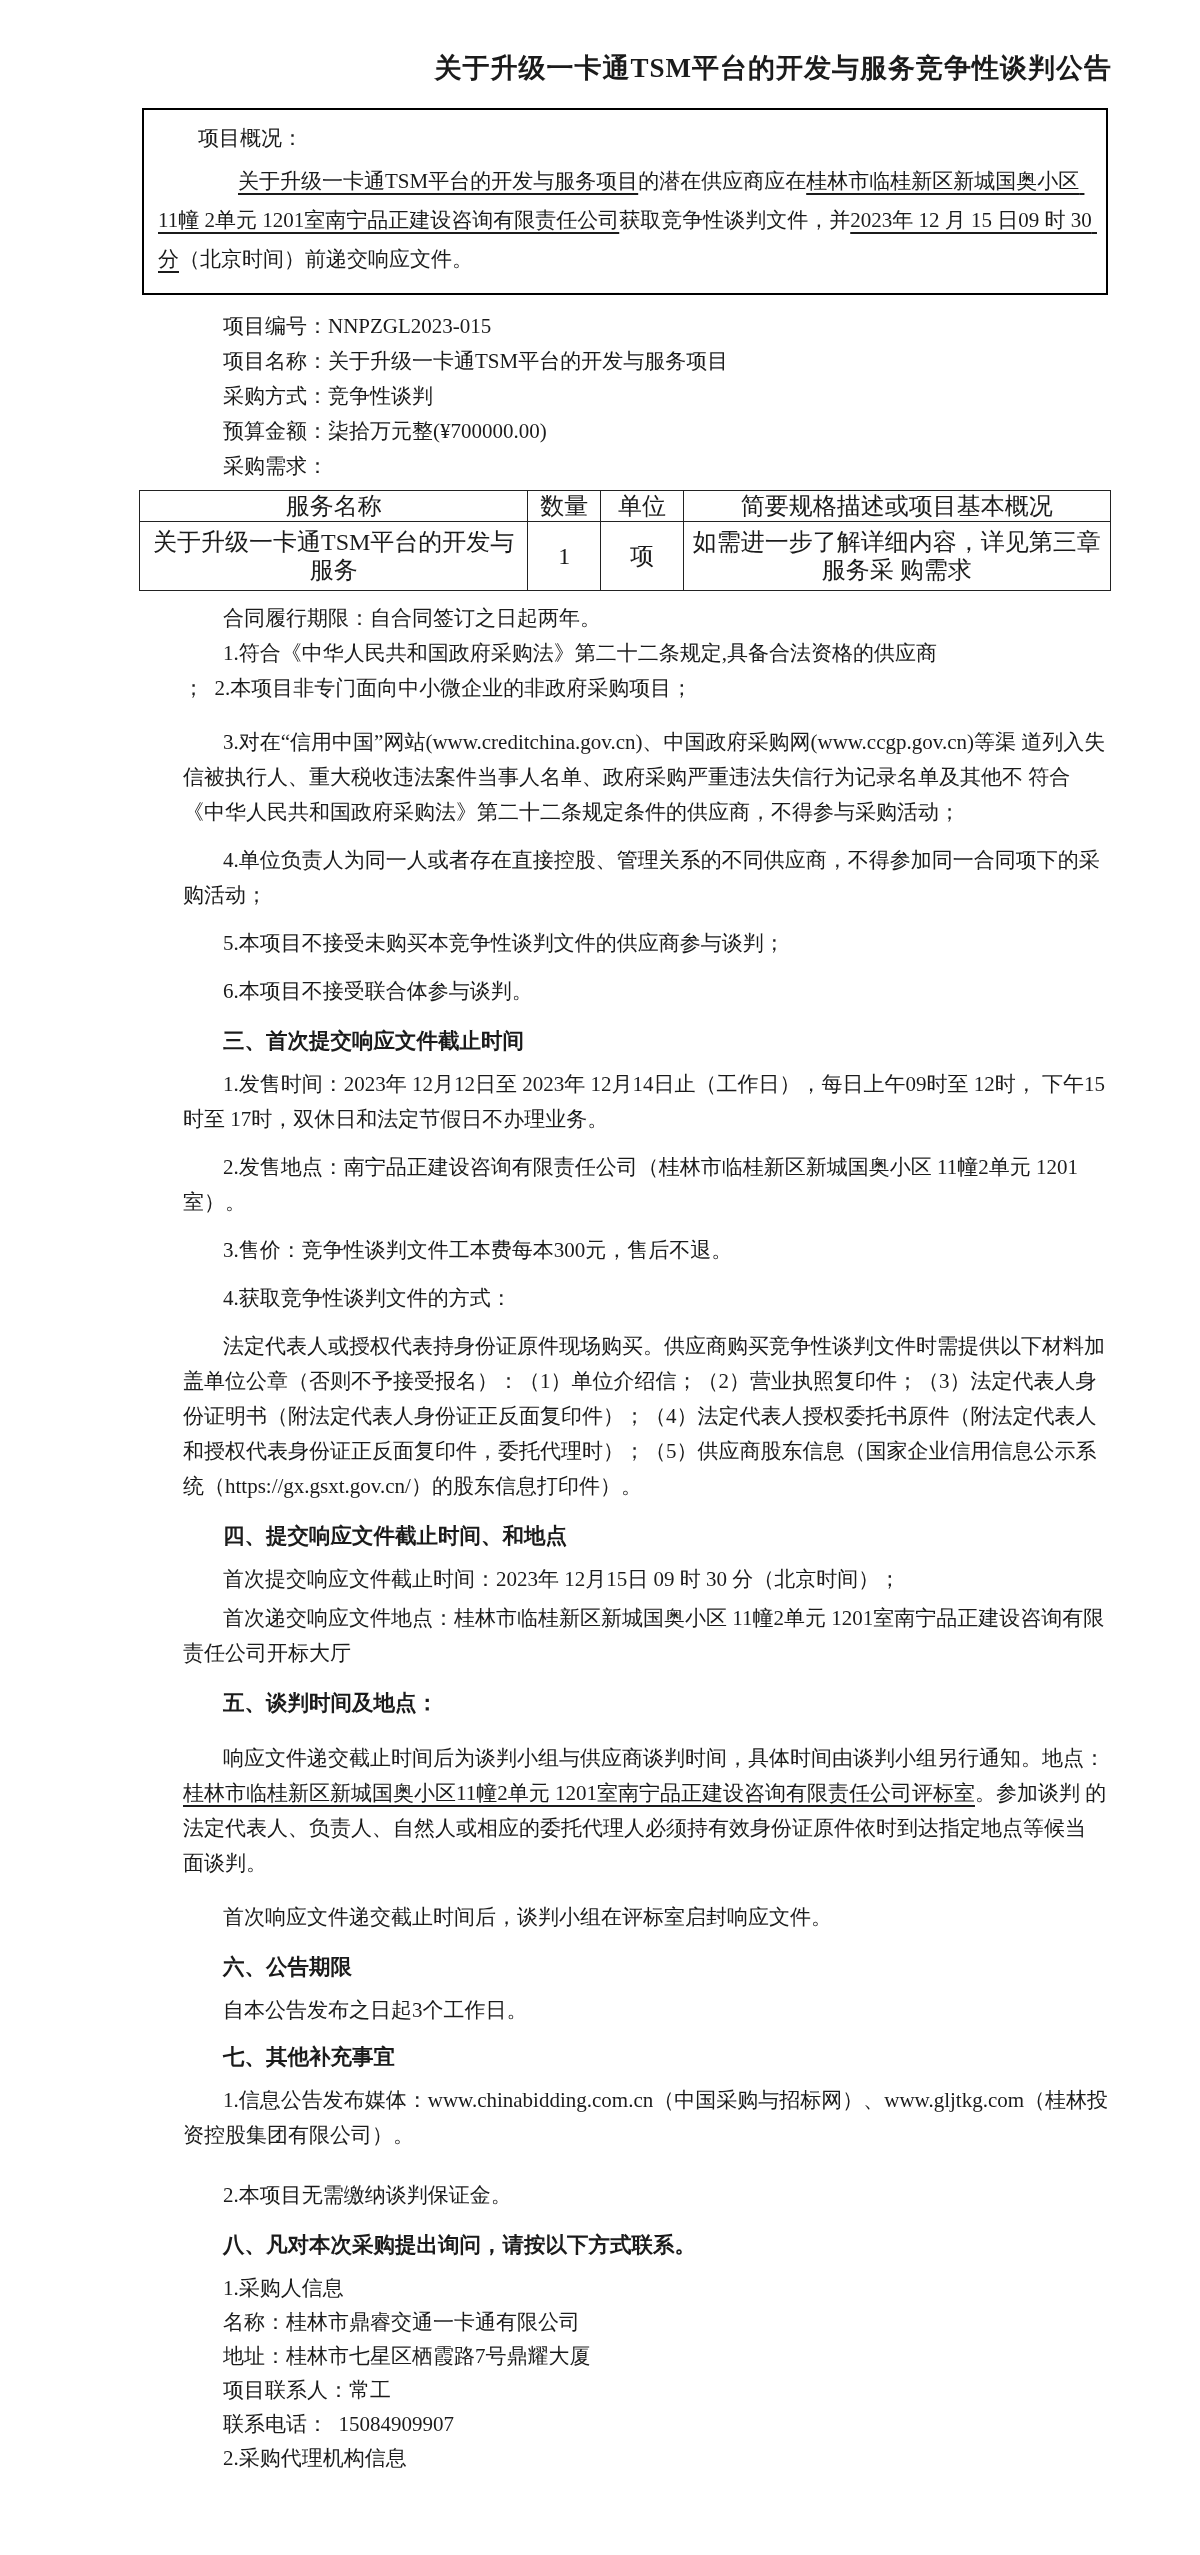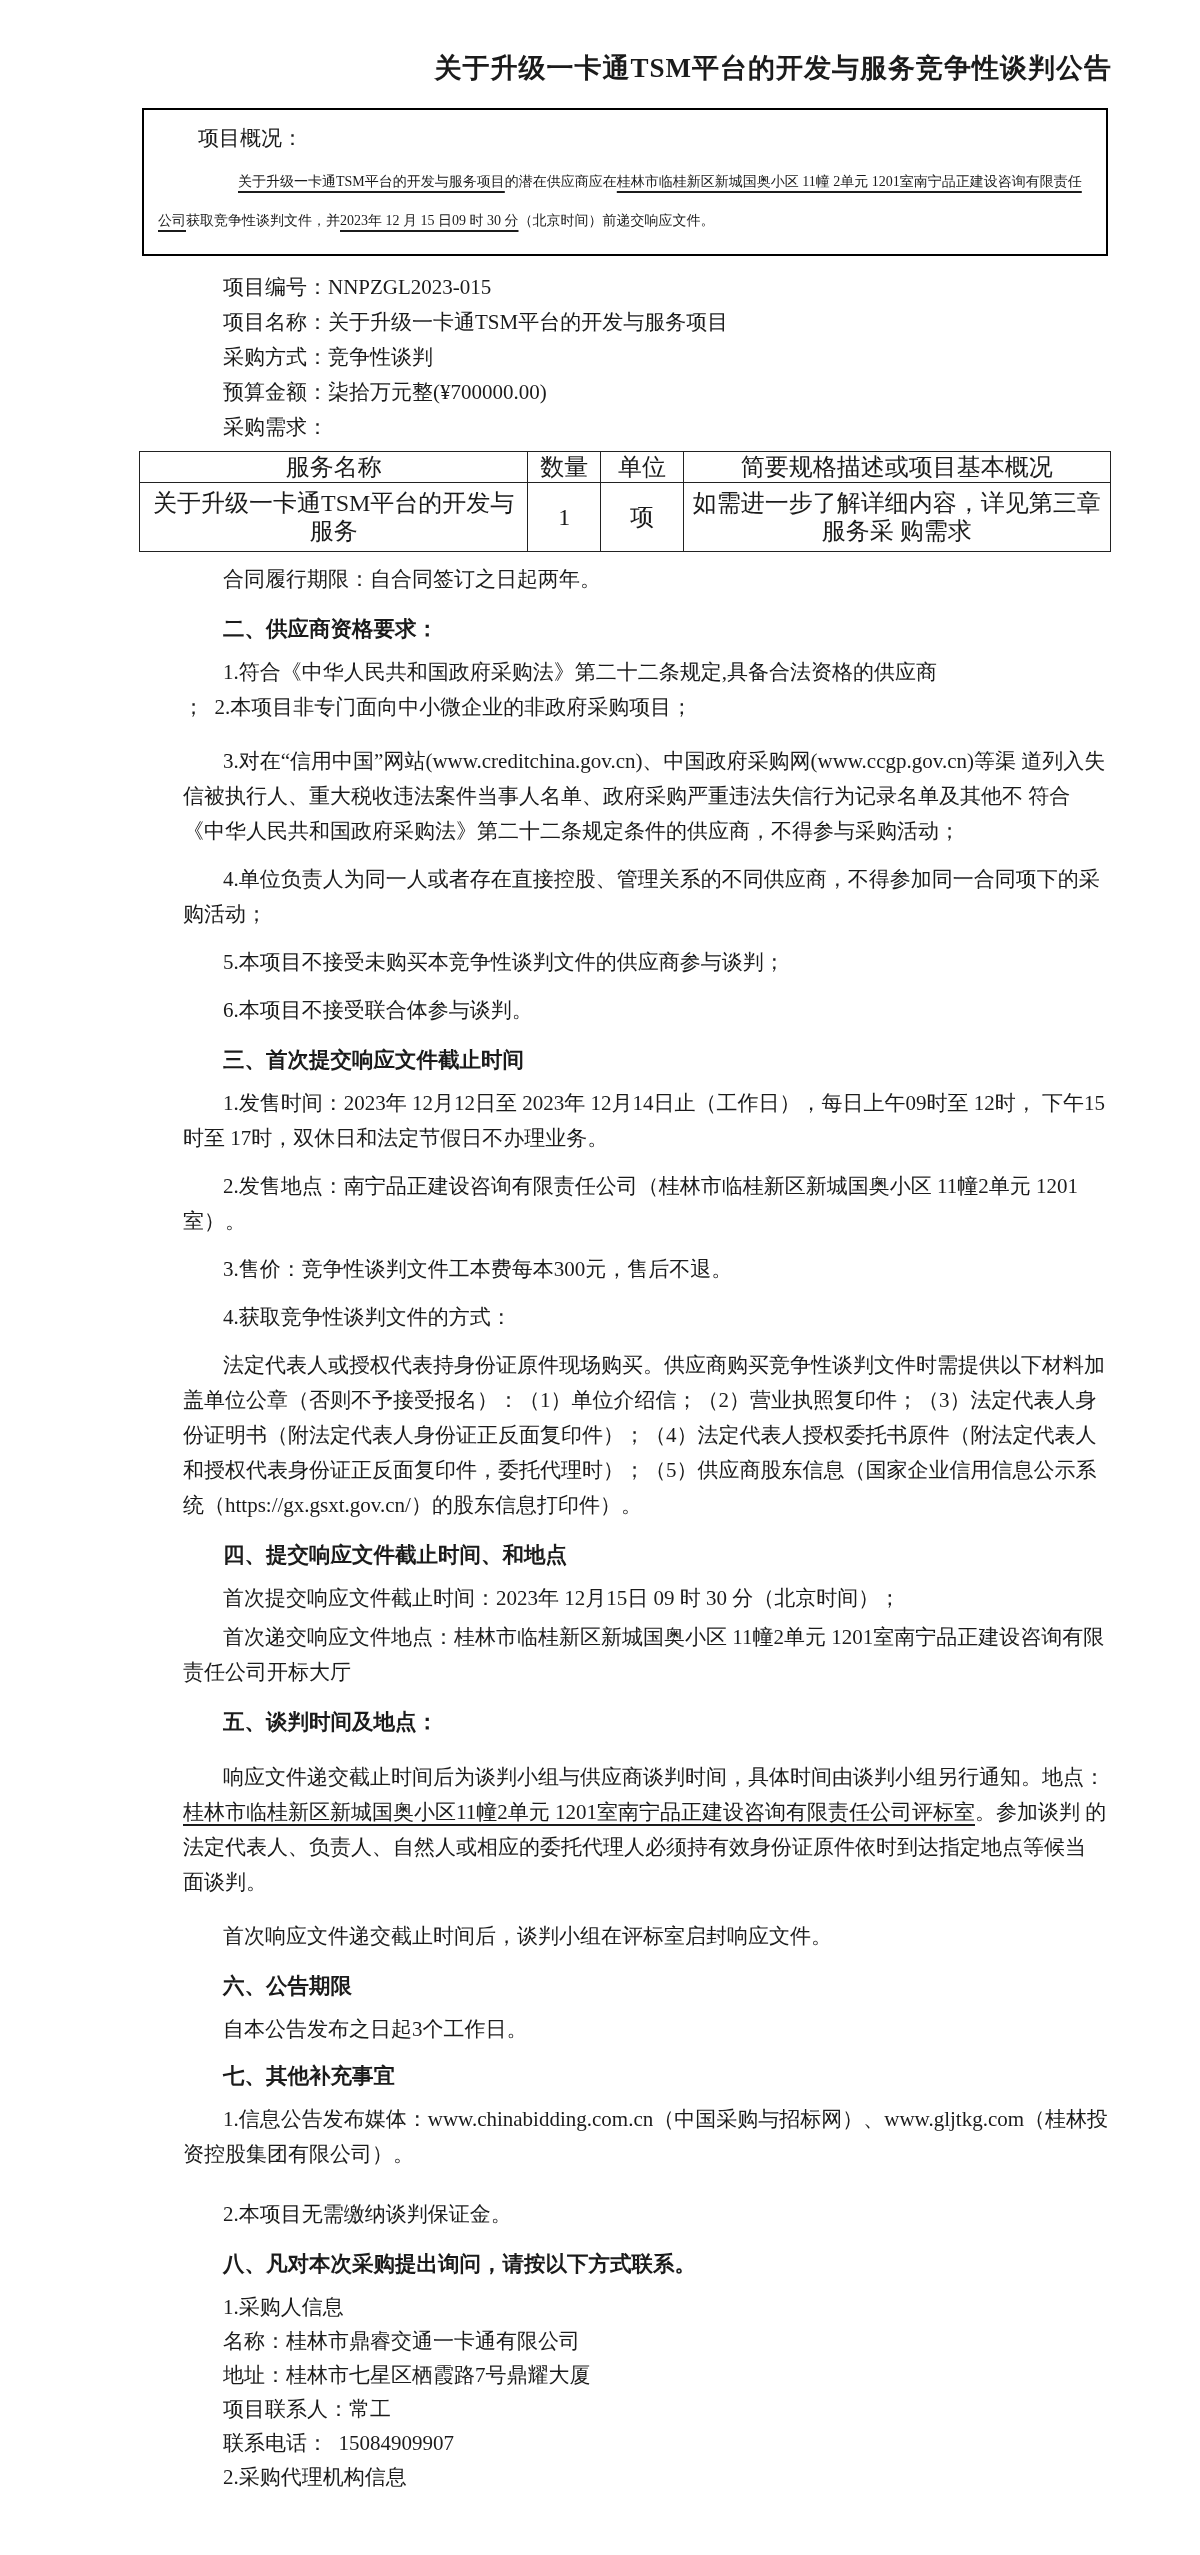--- a/index.html
+++ b/index.html
@@ -1,21 +1,21 @@
 <!DOCTYPE html>
 <html><head>
 <meta charset="utf-8">
 <style>
   html,body{margin:0;padding:0;background:#ffffff;}
   body{width:1200px;min-height:2555px;font-family:"Liberation Serif","DejaVu Serif",serif;color:#1b1b1b;}
   .page{box-sizing:border-box;width:1200px;min-height:2555px;padding:50px 88px 40px 140px;position:relative;}
   .title{font-size:27px;font-weight:bold;text-align:right;margin:0 0 22px 0;line-height:36px;letter-spacing:1px;}
   .box{border:2px solid #000000;padding:8px 14px 14px 14px;margin:0 4px 14px 2px;}
   .box-label{font-size:21px;line-height:40px;text-indent:40px;white-space:pre-wrap;}
-  .box-p{font-size:14px;line-height:39px;text-indent:80px;margin:4px 0 0 0;white-space:pre-wrap;}
+  .box-p{font-size:21px;line-height:39px;text-indent:80px;margin:4px 0 0 0;white-space:pre-wrap;}
   .u{text-decoration:underline;text-underline-offset:5px;text-decoration-thickness:1.5px;}
   .h{font-size:21.5px;font-weight:bold;margin:16px 0 10px 43px;text-indent:40px;line-height:32px;white-space:pre-wrap;}
   .p{font-size:21px;line-height:35px;margin:0 0 13px 43px;text-indent:40px;white-space:pre-wrap;}
   .p0{text-indent:0;}
   .line{font-size:21px;line-height:35px;margin:0 0 0 43px;text-indent:40px;white-space:pre-wrap;}
   .cline{font-size:21px;line-height:34px;margin:0 0 0 43px;text-indent:40px;white-space:pre-wrap;}
   .gap-s{height:6px;} .gap-m{height:12px;}
   table.req{border-collapse:collapse;width:972px;margin:6px 0 10px -1px;font-size:24px;}
   table.req th,table.req td{border:1.5px solid #222;font-weight:normal;text-align:center;vertical-align:middle;white-space:pre-wrap;}
   table.req th{padding:3px 4px;line-height:24px;}
@@ -54,21 +54,20 @@
         <td>关于升级一卡通TSM平台的开发与服务</td>
         <td>1</td>
         <td>项</td>
         <td>如需进一步了解详细内容，详见第三章服务采 购需求</td>
       </tr>
     </tbody>
   </table>
 
   <p class="line">合同履行期限：自合同签订之日起两年。</p>
 
-  <h2 class="h">二、供应商资格要求：</h2>
   <p class="p" style="margin-bottom:0;">1.符合《中华人民共和国政府采购法》第二十二条规定,具备合法资格的供应商</p>
   <p class="p p0">；  2.本项目非专门面向中小微企业的非政府采购项目；</p>
   <div class="gap-s"></div>
   <p class="p">3.对在“信用中国”网站(www.creditchina.gov.cn)、中国政府采购网(www.ccgp.gov.cn)等渠 道列入失信被执行人、重大税收违法案件当事人名单、政府采购严重违法失信行为记录名单及其他不 符合《中华人民共和国政府采购法》第二十二条规定条件的供应商，不得参与采购活动；</p>
   <p class="p">4.单位负责人为同一人或者存在直接控股、管理关系的不同供应商，不得参加同一合同项下的采 购活动；</p>
   <p class="p">5.本项目不接受未购买本竞争性谈判文件的供应商参与谈判；</p>
   <p class="p">6.本项目不接受联合体参与谈判。</p>
 
   <h2 class="h">三、首次提交响应文件截止时间</h2>
   <p class="p">1.发售时间：2023年 12月12日至 2023年 12月14日止（工作日），每日上午09时至 12时， 下午15时至 17时，双休日和法定节假日不办理业务。</p>

